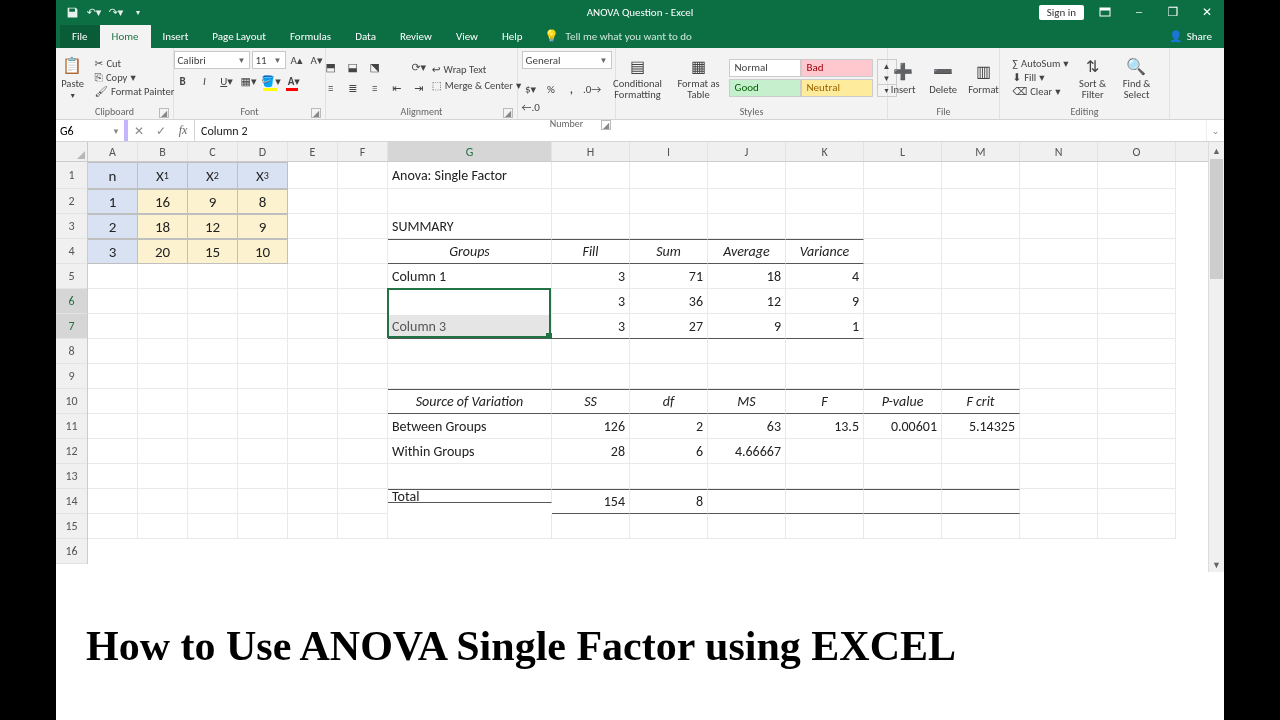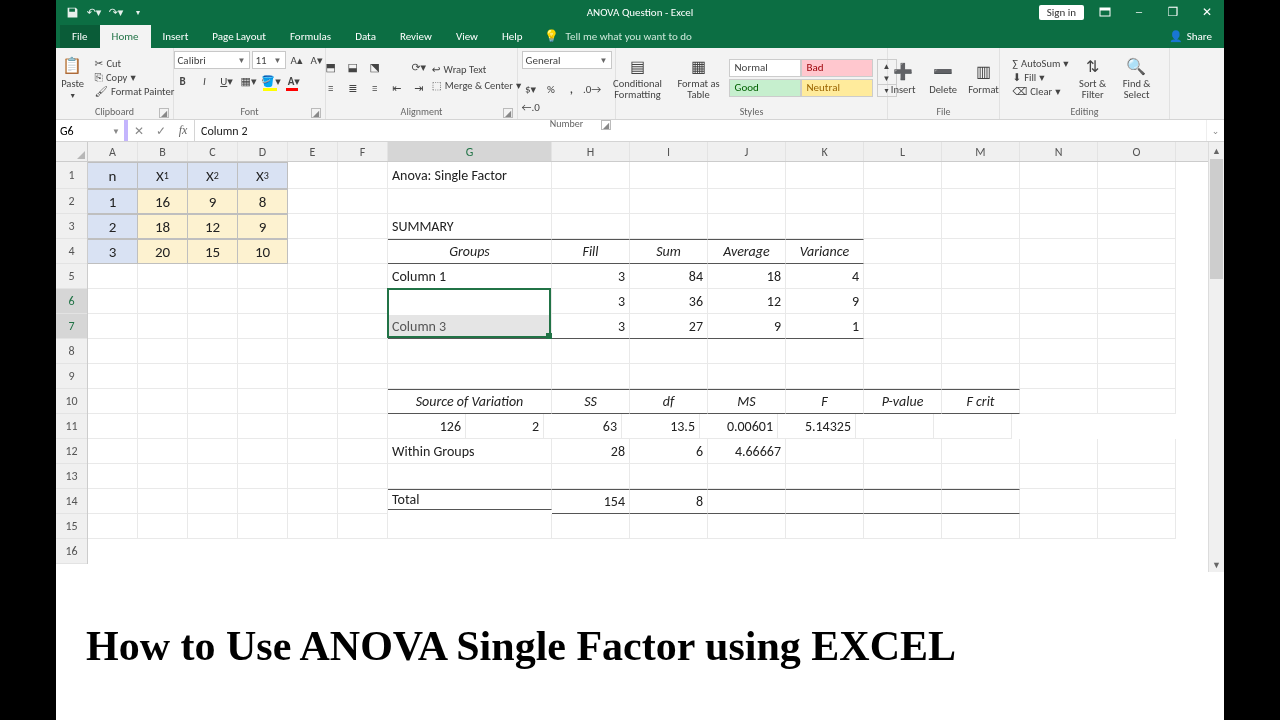--- a/index.html
+++ b/index.html
@@ -433,21 +433,21 @@
           </div>
           <div class="cellrow" style="height: 25px;">
             <div class="cell" style="width: 50px; height: 25px;"></div>
             <div class="cell" style="width: 50px; height: 25px;"></div>
             <div class="cell" style="width: 50px; height: 25px;"></div>
             <div class="cell" style="width: 50px; height: 25px;"></div>
             <div class="cell" style="width: 50px; height: 25px;"></div>
             <div class="cell" style="width: 50px; height: 25px;"></div>
             <div class="cell " style="width: 164px; height: 25px;">Column 1</div>
             <div class="cell right" style="width: 78px; height: 25px;">3</div>
-            <div class="cell right" style="width: 78px; height: 25px;">84</div>
+            <div class="cell right" style="width: 78px; height: 25px;">71</div>
             <div class="cell right" style="width: 78px; height: 25px;">18</div>
             <div class="cell right" style="width: 78px; height: 25px;">4</div>
             <div class="cell" style="width: 78px; height: 25px;"></div>
             <div class="cell" style="width: 78px; height: 25px;"></div>
             <div class="cell" style="width: 78px; height: 25px;"></div>
             <div class="cell" style="width: 78px; height: 25px;"></div>
           </div>
           <div class="cellrow" style="height: 25px;">
             <div class="cell" style="width: 50px; height: 25px;"></div>
             <div class="cell" style="width: 50px; height: 25px;"></div>
@@ -533,20 +533,21 @@
             <div class="cell" style="width: 78px; height: 25px;"></div>
             <div class="cell" style="width: 78px; height: 25px;"></div>
           </div>
           <div class="cellrow" style="height: 25px;">
             <div class="cell" style="width: 50px; height: 25px;"></div>
             <div class="cell" style="width: 50px; height: 25px;"></div>
             <div class="cell" style="width: 50px; height: 25px;"></div>
             <div class="cell" style="width: 50px; height: 25px;"></div>
             <div class="cell" style="width: 50px; height: 25px;"></div>
             <div class="cell" style="width: 50px; height: 25px;"></div>
+            <div class="cell " style="width: 164px; height: 25px;">Between Groups</div>
             <div class="cell right" style="width: 78px; height: 25px;">126</div>
             <div class="cell right" style="width: 78px; height: 25px;">2</div>
             <div class="cell right" style="width: 78px; height: 25px;">63</div>
             <div class="cell right" style="width: 78px; height: 25px;">13.5</div>
             <div class="cell right" style="width: 78px; height: 25px;">0.00601</div>
             <div class="cell right" style="width: 78px; height: 25px;">5.14325</div>
             <div class="cell" style="width: 78px; height: 25px;"></div>
             <div class="cell" style="width: 78px; height: 25px;"></div>
           </div>
           <div class="cellrow" style="height: 25px;">
@@ -583,21 +584,21 @@
             <div class="cell" style="width: 78px; height: 25px;"></div>
             <div class="cell" style="width: 78px; height: 25px;"></div>
           </div>
           <div class="cellrow" style="height: 25px;">
             <div class="cell" style="width: 50px; height: 25px;"></div>
             <div class="cell" style="width: 50px; height: 25px;"></div>
             <div class="cell" style="width: 50px; height: 25px;"></div>
             <div class="cell" style="width: 50px; height: 25px;"></div>
             <div class="cell" style="width: 50px; height: 25px;"></div>
             <div class="cell" style="width: 50px; height: 25px;"></div>
-            <div class="cell bt bb" style="width: 164px; height: 21px;">Total</div>
+            <div class="cell bt bb" style="width: 164px; height: 14px;">Total</div>
             <div class="cell right bt bb" style="width: 78px; height: 25px;">154</div>
             <div class="cell right bt bb" style="width: 78px; height: 25px;">8</div>
             <div class="cell bt bb" style="width: 78px; height: 25px;"></div>
             <div class="cell bt bb" style="width: 78px; height: 25px;"></div>
             <div class="cell bt bb" style="width: 78px; height: 25px;"></div>
             <div class="cell bt bb" style="width: 78px; height: 25px;"></div>
             <div class="cell" style="width: 78px; height: 25px;"></div>
             <div class="cell" style="width: 78px; height: 25px;"></div>
           </div>
           <div class="cellrow" style="height: 25px;">

